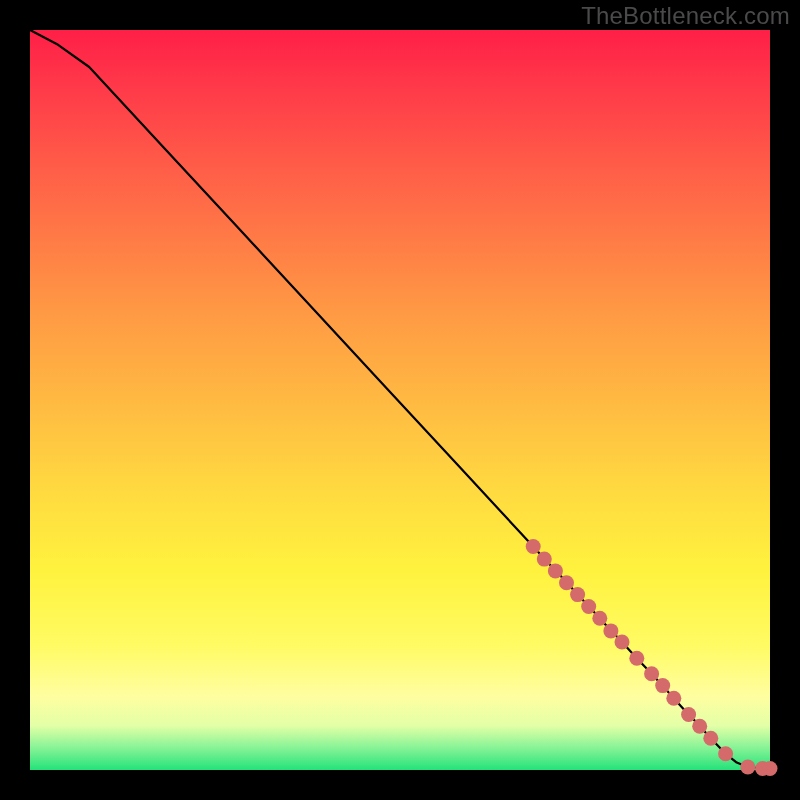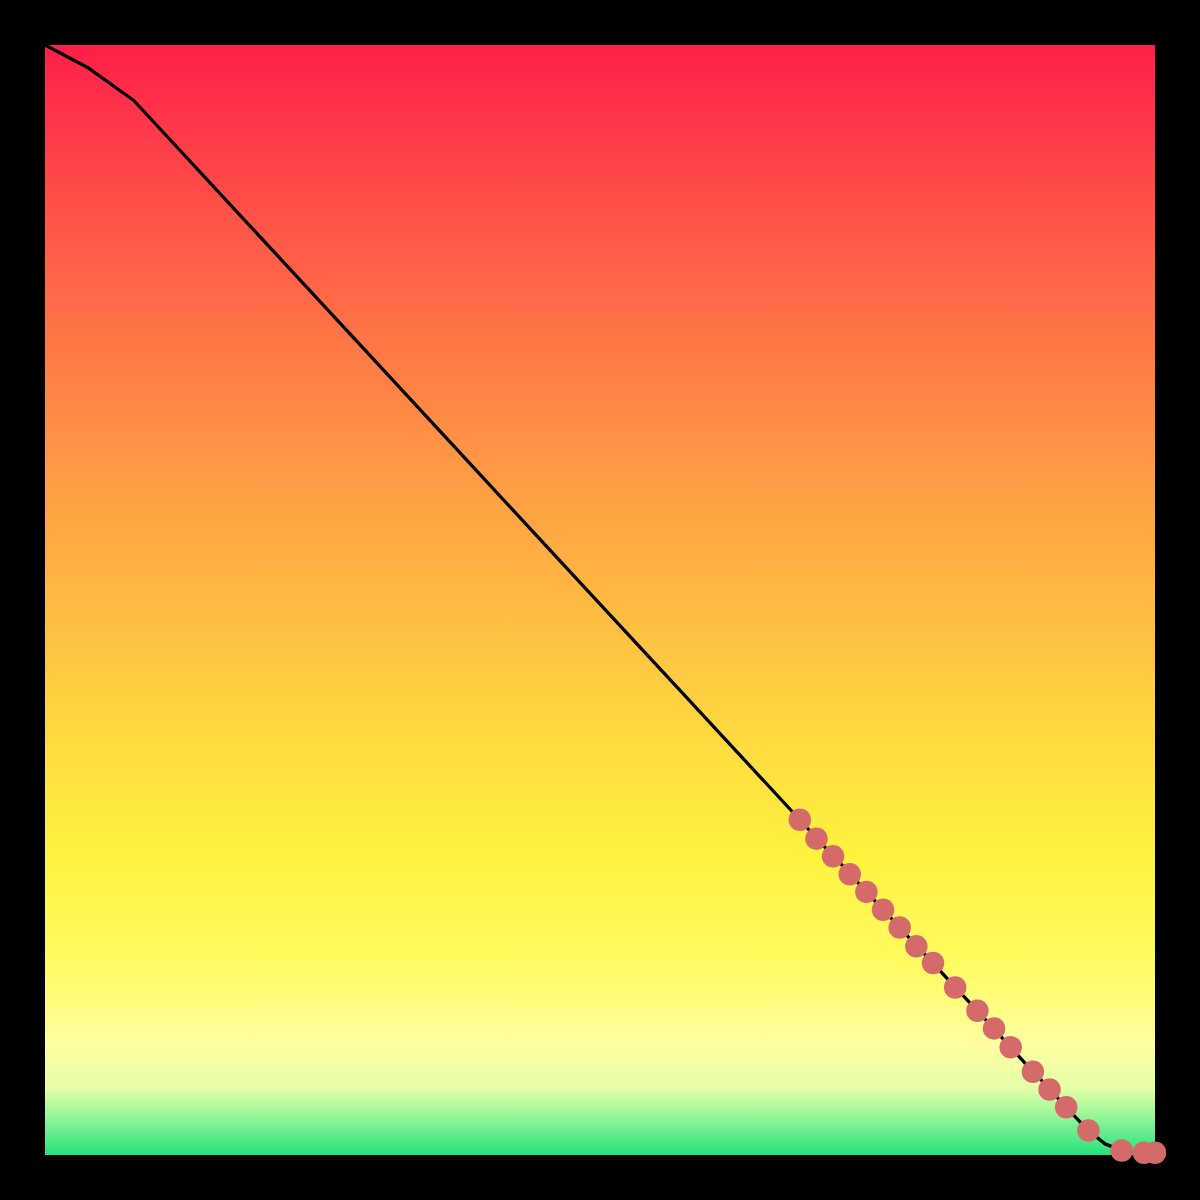--- a/index.html
+++ b/index.html
@@ -56,20 +56,21 @@
     top: 0;
     width: 740px;
     height: 740px;
     overflow: visible;
   }
 </style>
 </head>
 <body>
 
 <div class="frame">
+  <div class="watermark">TheBottleneck.com</div>
   <div class="plot-area">
     <svg class="curve" viewBox="0 0 740 740">
       <path id="curve-path" fill="none" stroke="#000" stroke-width="2.2" stroke-linejoin="round" stroke-linecap="round" d="M0.0 0.0 L28.1 14.8 L59.2 37.0 L133.2 116.9 L207.2 196.8 L281.2 276.8 L355.2 356.7 L429.2 436.6 L503.2 516.5 L518.0 532.8 L532.8 548.3 L547.6 564.6 L562.4 580.2 L577.2 596.4 L592.0 612.0 L606.8 628.3 L621.6 643.8 L636.4 660.1 L651.2 676.4 L658.6 684.5 L666.0 691.9 L680.8 708.2 L695.6 723.7 L706.7 732.6 L717.8 737.0 L732.6 738.5 L740.0 738.5"></path>
       <g id="marker-group">
           <circle cx="503.2" cy="516.5" r="7.5" fill="#d46a6a"></circle>
           <circle cx="514.3" cy="529.1" r="7.5" fill="#d46a6a"></circle>
           <circle cx="525.4" cy="540.9" r="7.5" fill="#d46a6a"></circle>
           <circle cx="536.5" cy="552.8" r="7.5" fill="#d46a6a"></circle>
           <circle cx="547.6" cy="564.6" r="7.5" fill="#d46a6a"></circle>
           <circle cx="558.7" cy="576.5" r="7.5" fill="#d46a6a"></circle>

